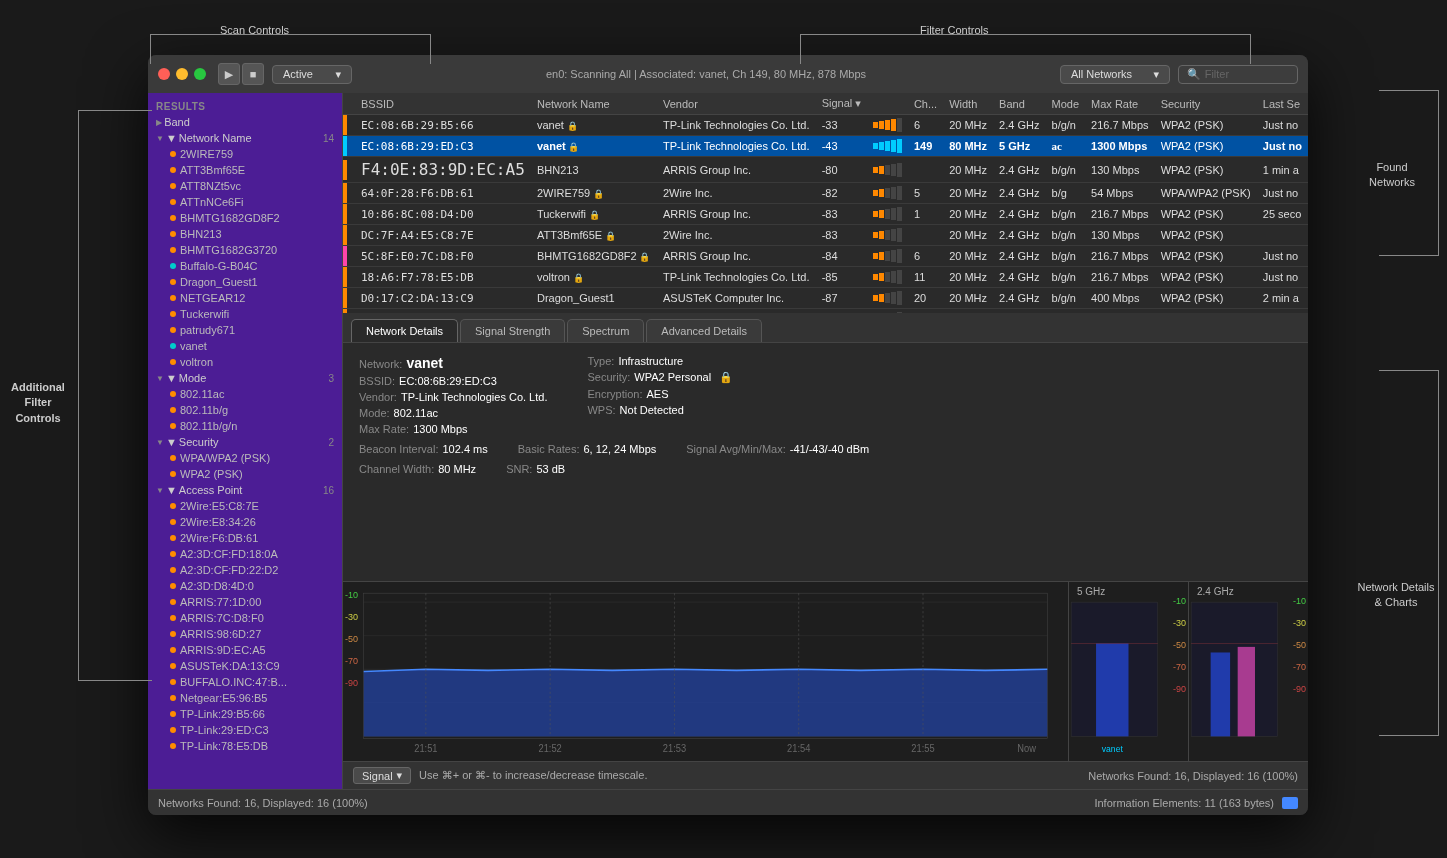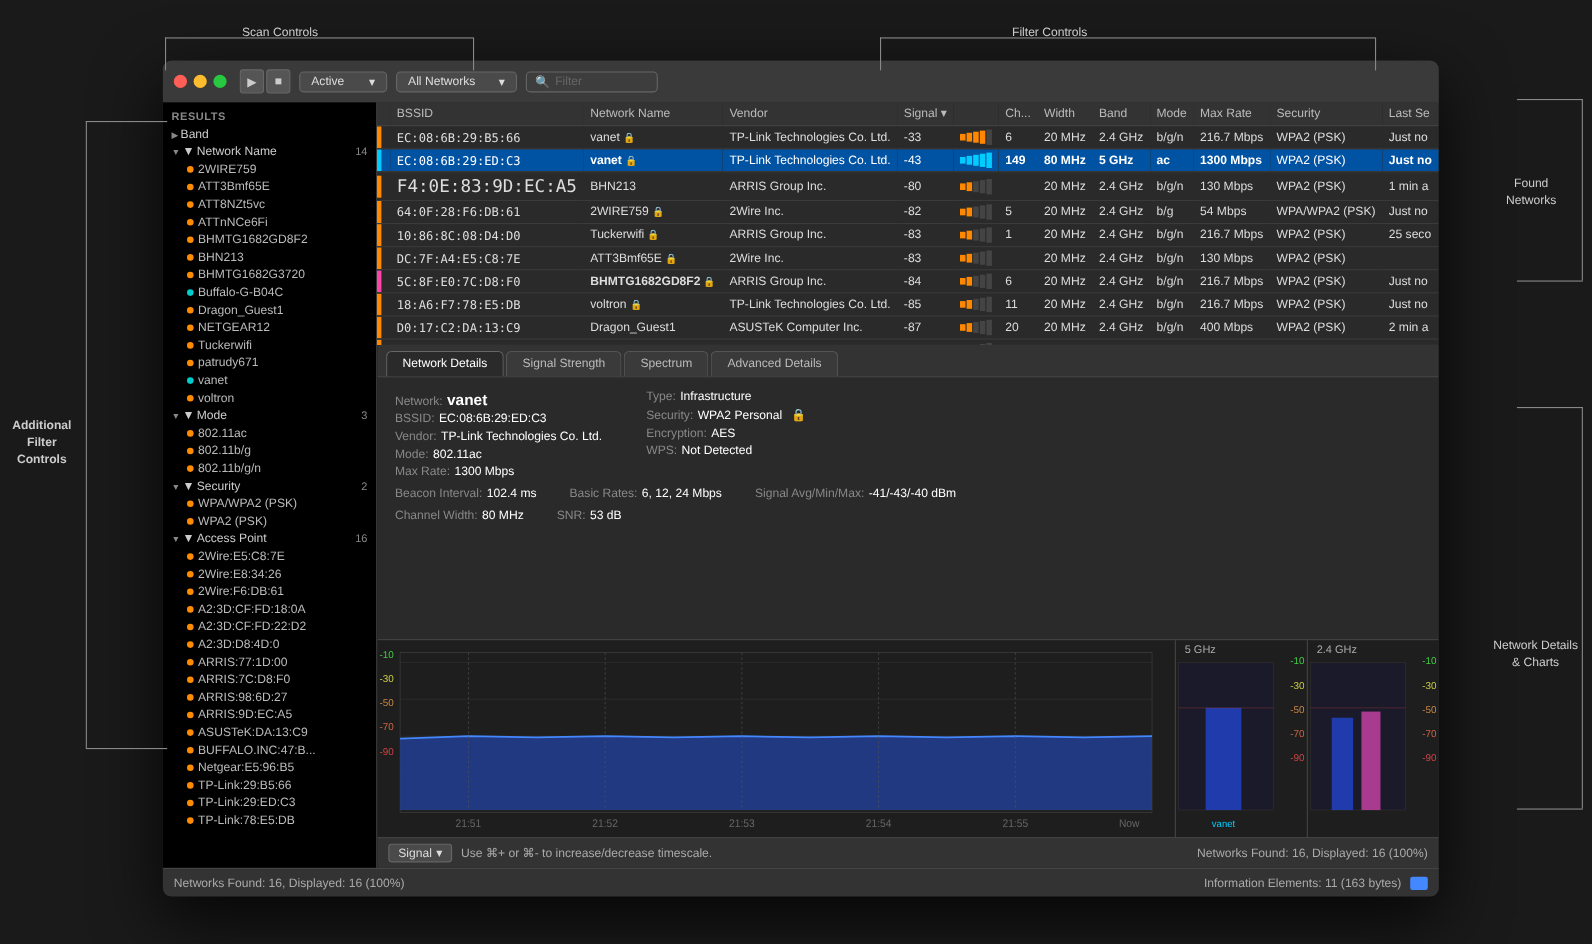--- a/index.html
+++ b/index.html
@@ -167,21 +167,21 @@
     
     .main-content {
       display: flex;
       flex: 1;
       overflow: hidden;
     }
 
     
     .sidebar {
       width: 195px;
-      background: #000000;
+      background: #4c1d95;
       border-right: 1px solid #444;
       overflow-y: auto;
       flex-shrink: 0;
       padding: 4px 0;
     }
     .sidebar::-webkit-scrollbar { width: 6px; }
     .sidebar::-webkit-scrollbar-track { background: #252525; }
     .sidebar::-webkit-scrollbar-thumb { background: #555; border-radius: 3px; }
 
     .sidebar-header {
@@ -460,20 +460,23 @@
         <div class="tl tl-yellow"></div>
         <div class="tl tl-green"></div>
       </div>
       <div class="btn-group">
         <div class="tb-btn-icon">▶</div>
         <div class="tb-btn-icon">■</div>
       </div>
       <div class="status-pill">
         <span>Active</span>
         <span>▾</span>
+      </div>
+      <div class="title-bar-center">
+        <span>en0: Scanning All  |  Associated: vanet, Ch 149, 80 MHz, 878 Mbps</span>
       </div>
       <div class="networks-dropdown">
         <span>All Networks</span>
         <span>▾</span>
       </div>
       <div class="filter-box">
         <span>🔍</span>
         <span style="color:#666;">Filter</span>
       </div>
     </div>
@@ -615,21 +618,21 @@
                       <div style="width: 5px; height: 6px; background: rgb(0, 204, 255);"></div>
                       <div style="width: 5px; height: 8px; background: rgb(0, 204, 255);"></div>
                       <div style="width: 5px; height: 10px; background: rgb(0, 204, 255);"></div>
                       <div style="width: 5px; height: 12px; background: rgb(0, 204, 255);"></div>
                       <div style="width: 5px; height: 14px; background: rgb(0, 204, 255);"></div>
                     </div>
                   </td>
                   <td style="font-weight: bold;">149</td>
                   <td style="font-weight: bold;">80 MHz</td>
                   <td style="font-weight: bold;">5 GHz</td>
-                  <td style="font-weight: bold;">ac</td>
+                  <td style="font-weight: bold; font-family: Liberation Serif, serif;">ac</td>
                   <td style="font-weight: bold;">1300 Mbps</td>
                   <td>WPA2 (PSK)</td>
                   <td style="font-weight: bold;">Just no</td>
                 </tr>
                 <tr>
                   <td style="padding: 0px; width: 4px;">
                     <div style="width: 4px; height: 20px; background: rgb(255, 136, 0);"></div>
                   </td>
                   <td style="font-family: monospace; font-size: 16px;">F4:0E:83:9D:EC:A5</td>
                   <td style="font-weight: normal;">BHN213</td>
@@ -725,21 +728,21 @@
                   <td>b/g/n</td>
                   <td>130 Mbps</td>
                   <td>WPA2 (PSK)</td>
                   <td></td>
                 </tr>
                 <tr>
                   <td style="padding: 0px; width: 4px;">
                     <div style="width: 4px; height: 20px; background: rgb(255, 68, 170);"></div>
                   </td>
                   <td style="font-family: monospace; font-size: 11px;">5C:8F:E0:7C:D8:F0</td>
-                  <td style="font-weight: bold;">BHMTG1682GD8F2 <span style="font-size:9px;color:#aaa;">🔒</span></td>
+                  <td style="font-weight: normal;">BHMTG1682GD8F2 <span style="font-size:9px;color:#aaa;">🔒</span></td>
                   <td>ARRIS Group Inc.</td>
                   <td>-84</td>
                   <td>
                     <div style="display: flex; gap: 1px; align-items: center;">
                       <div style="width: 5px; height: 6px; background: rgb(255, 136, 0);"></div>
                       <div style="width: 5px; height: 8px; background: rgb(255, 136, 0);"></div>
                       <div style="width: 5px; height: 10px; background: rgb(68, 68, 68);"></div>
                       <div style="width: 5px; height: 12px; background: rgb(68, 68, 68);"></div>
                       <div style="width: 5px; height: 14px; background: rgb(68, 68, 68);"></div>
                     </div>

